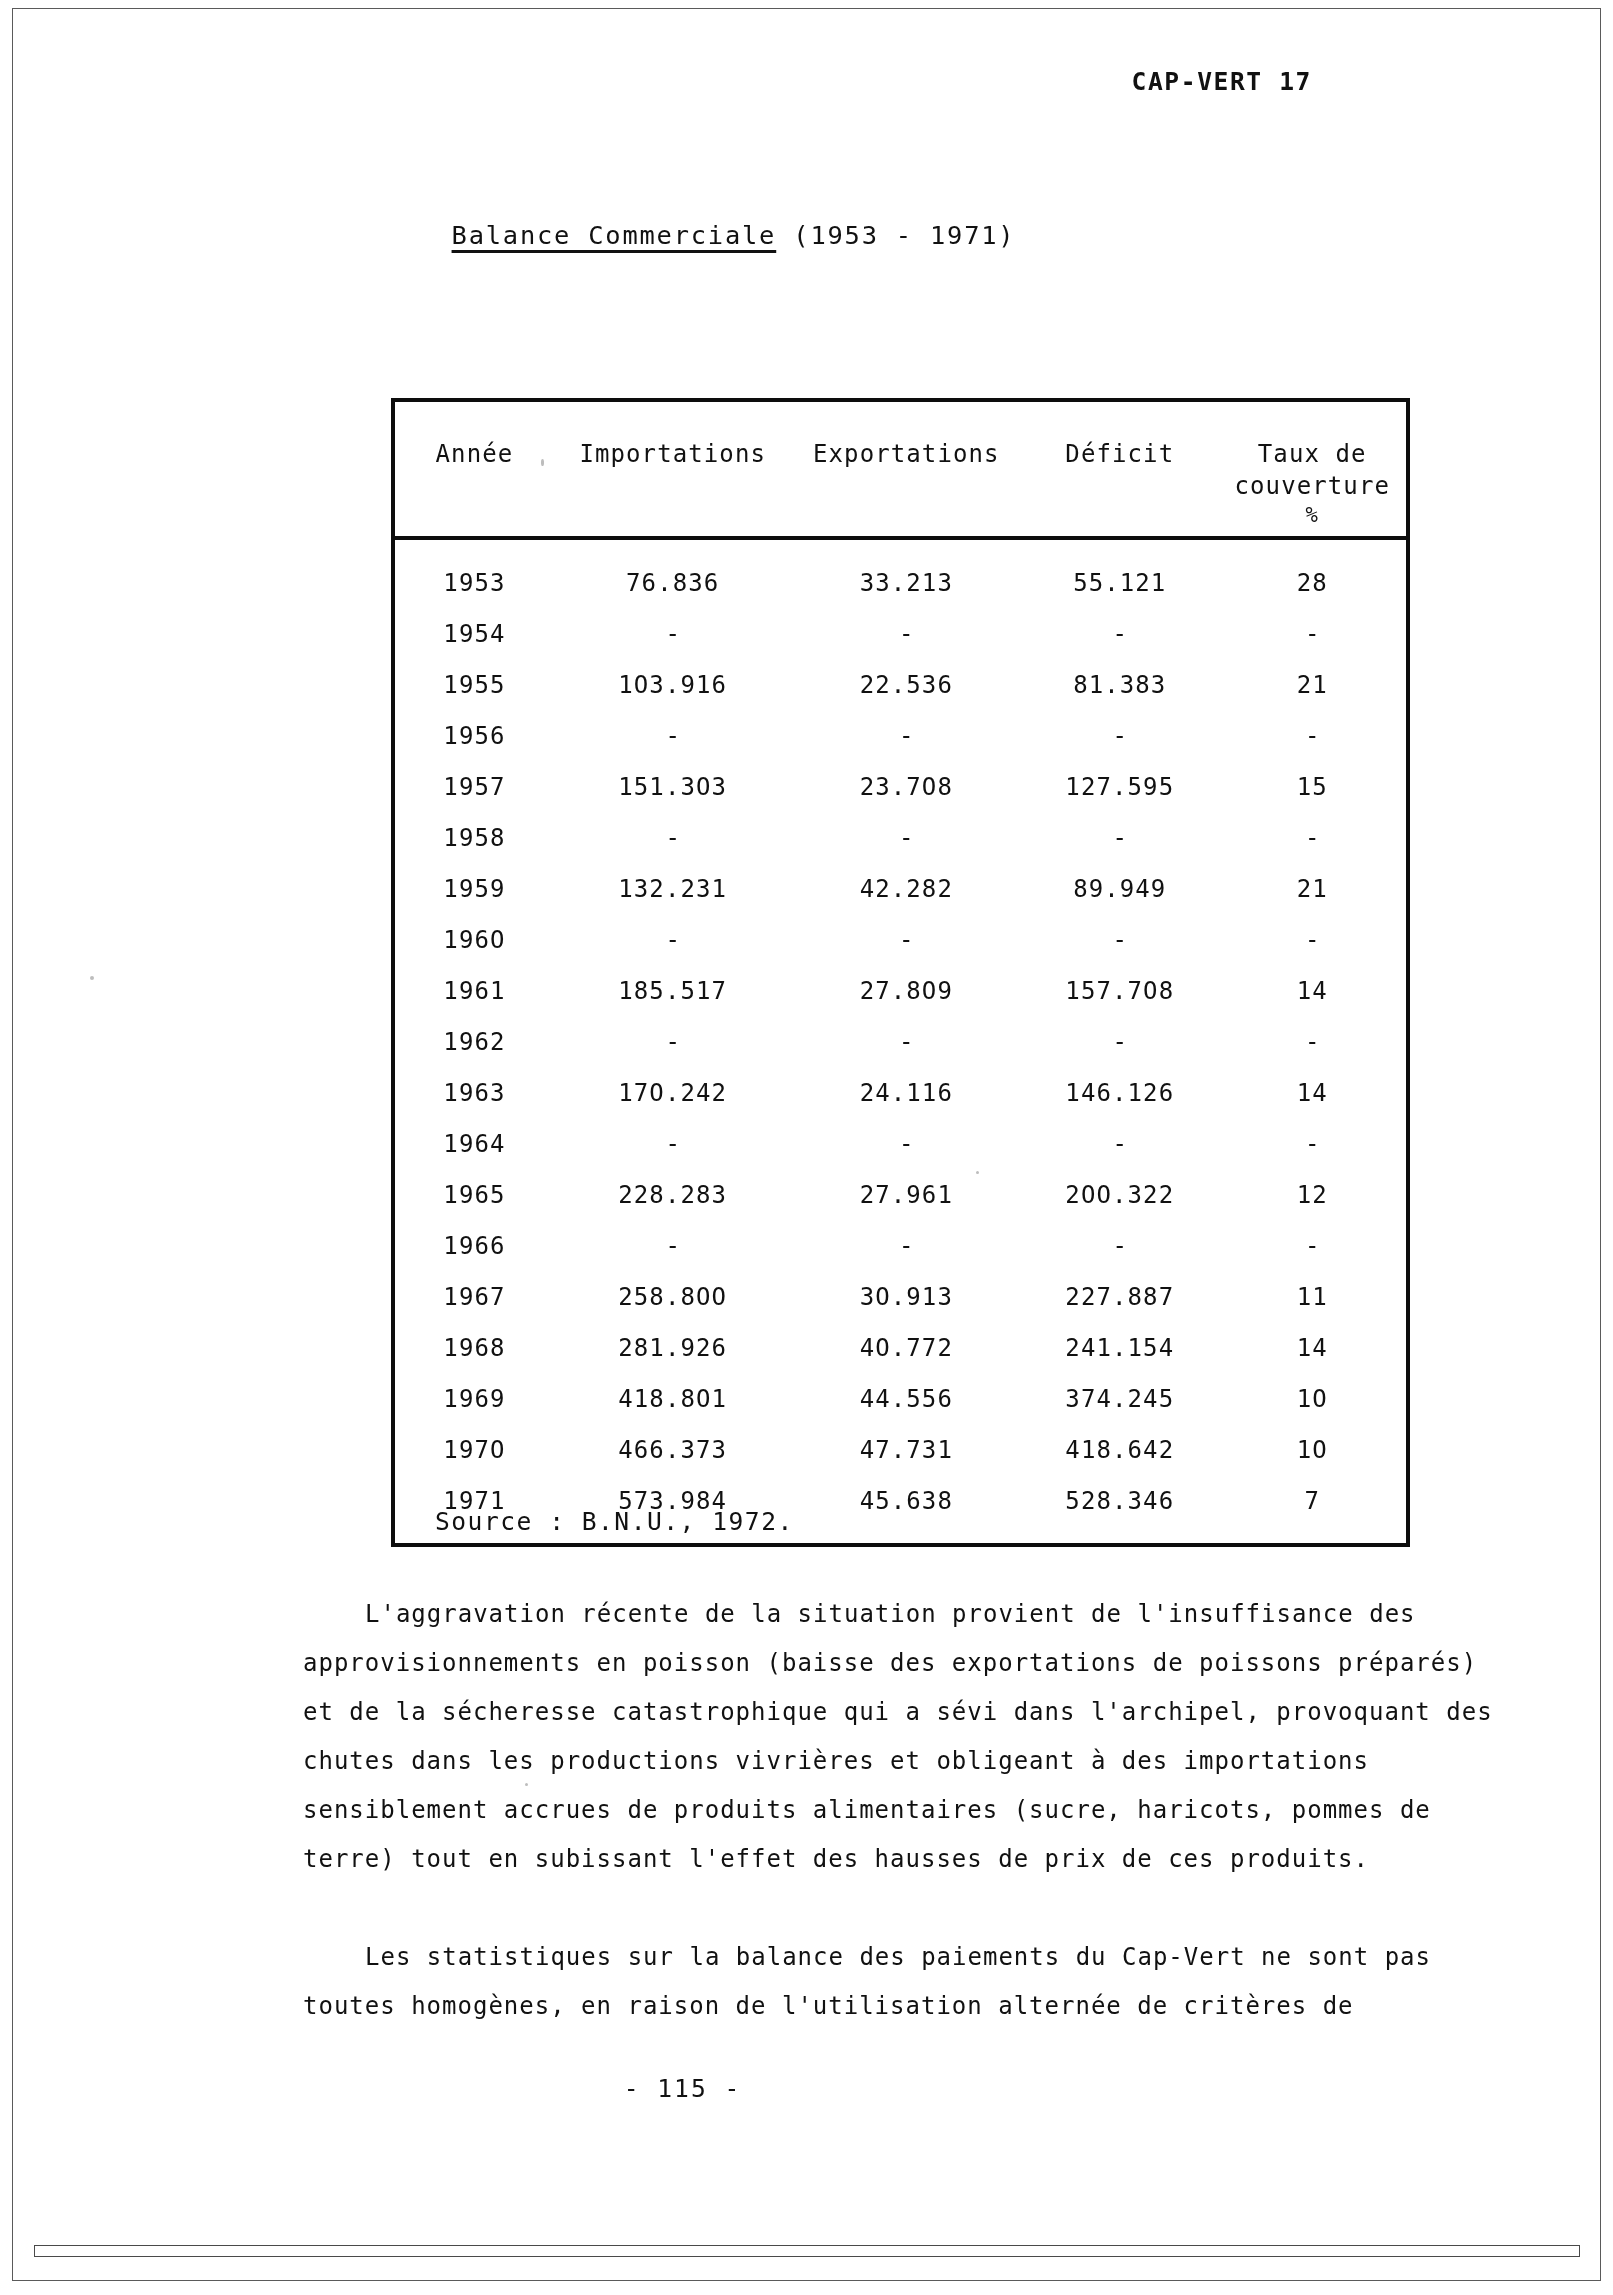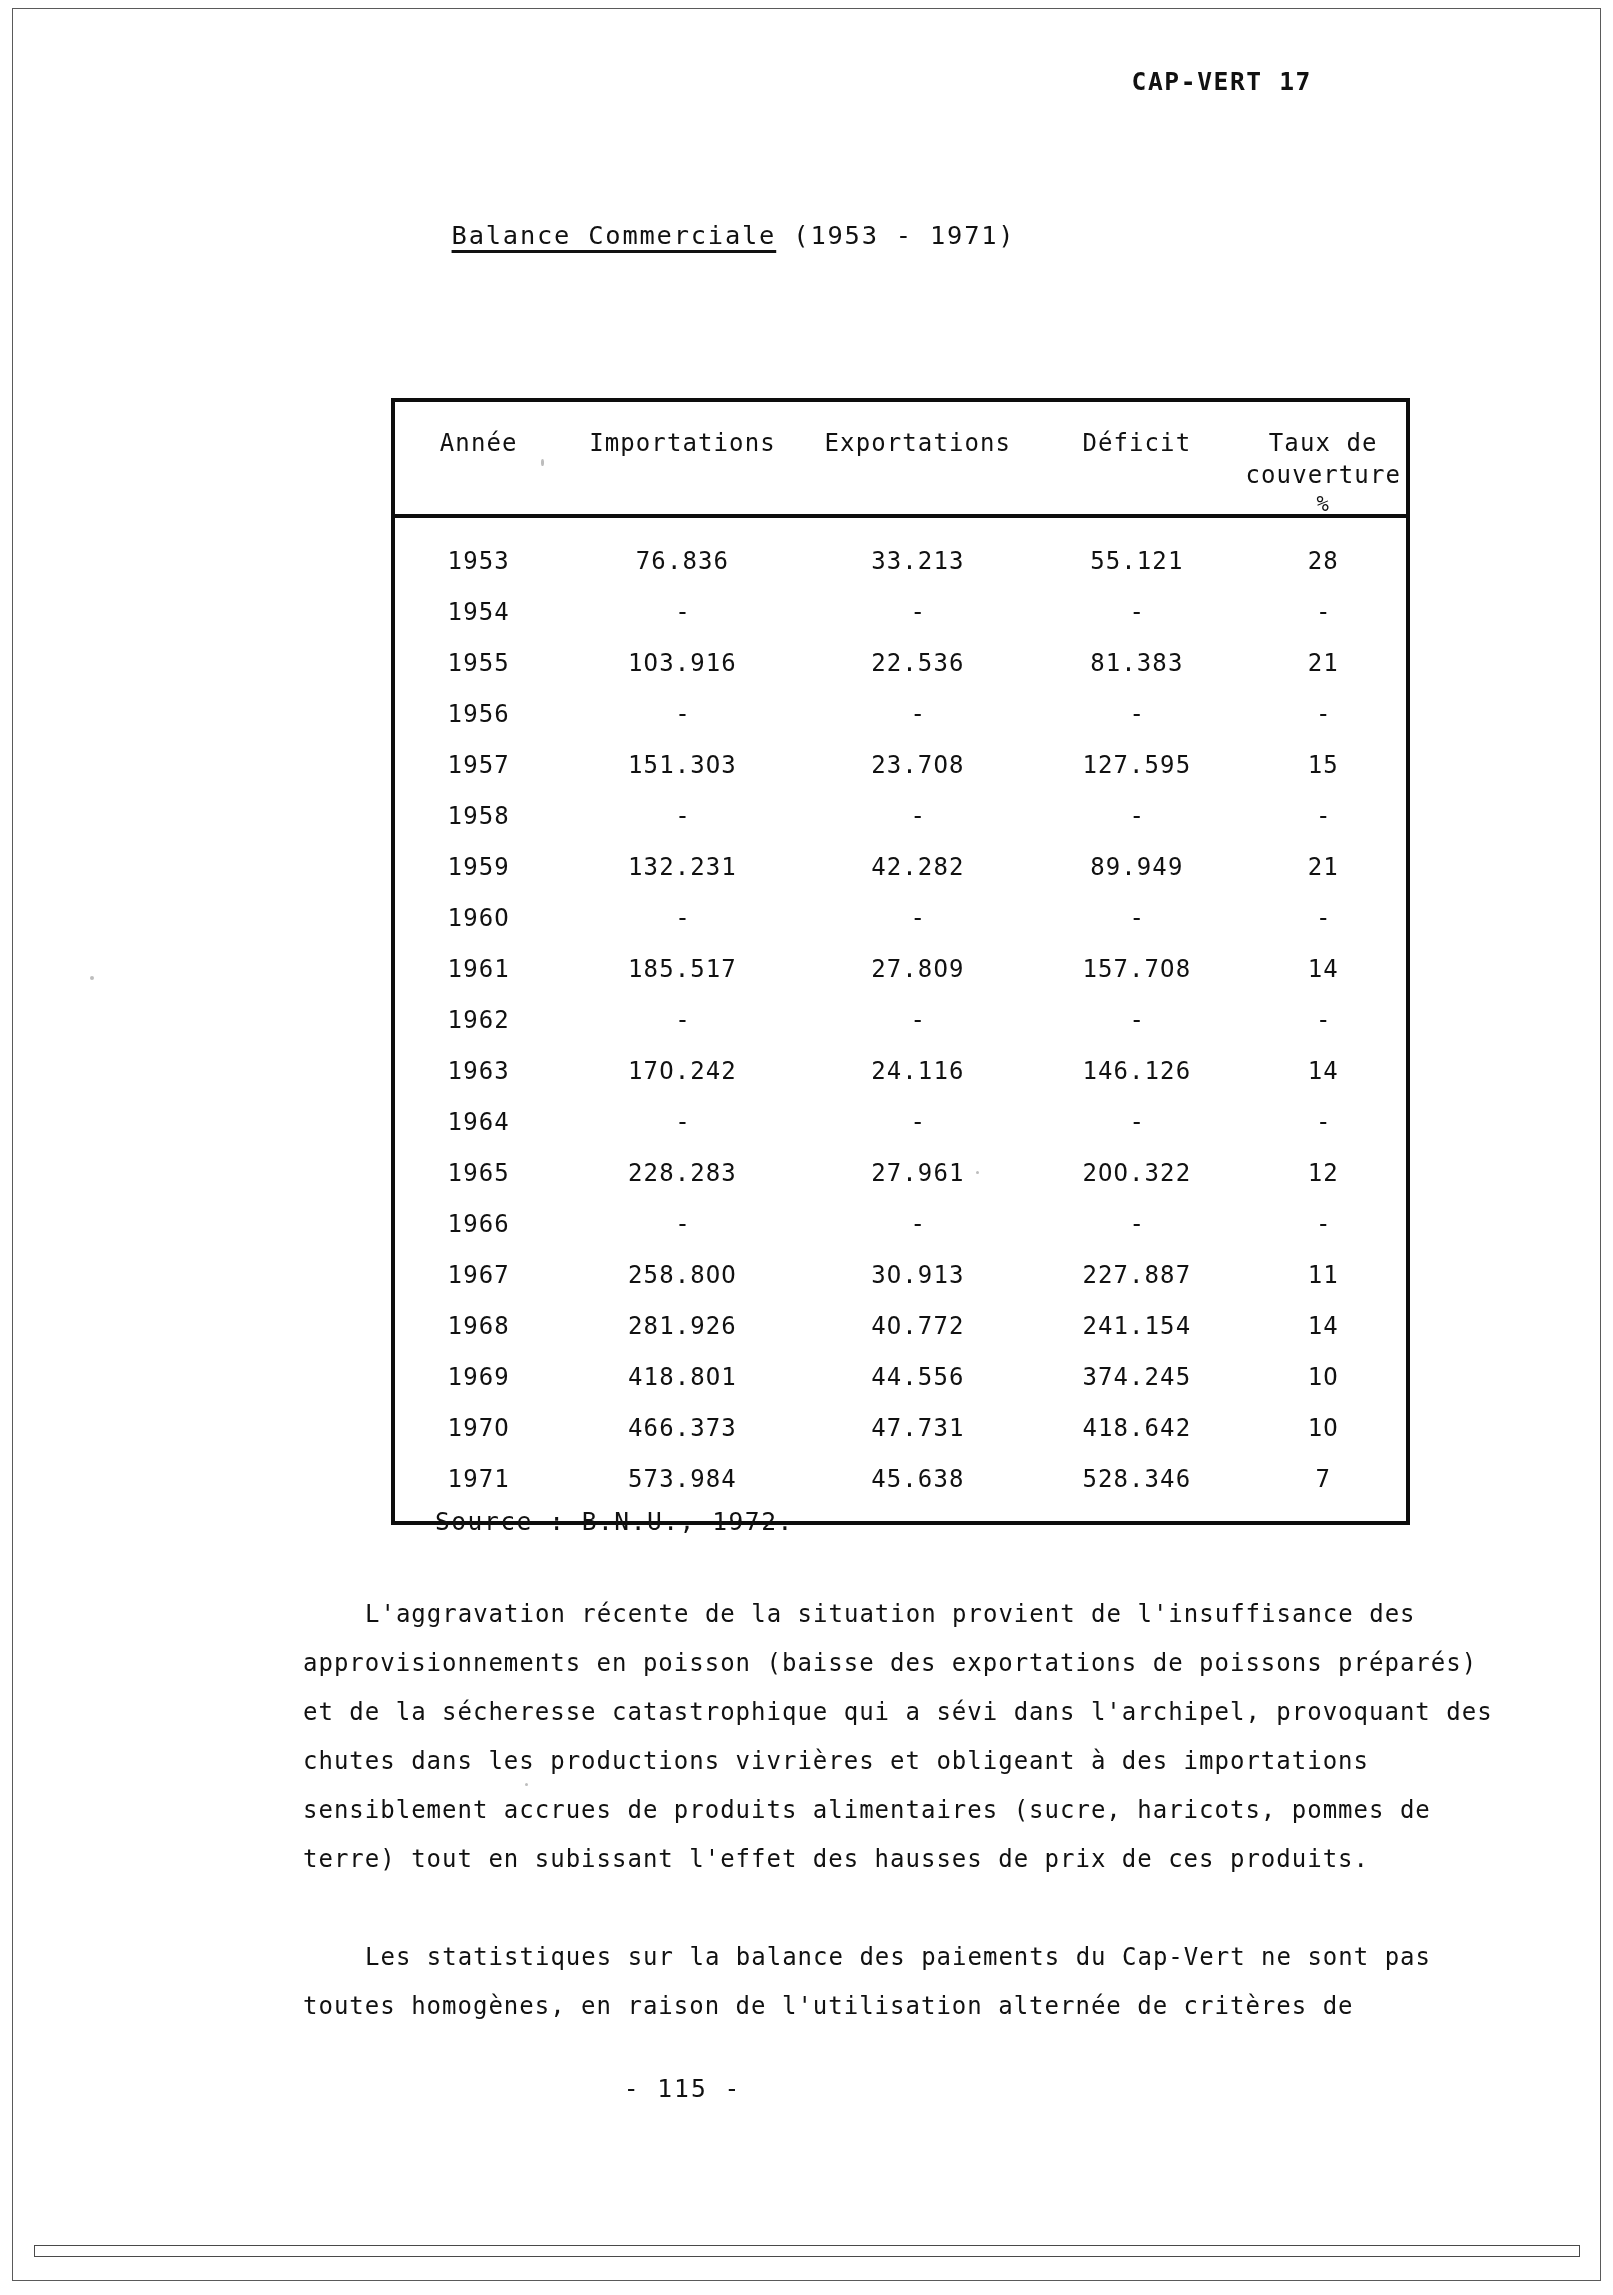--- a/index.html
+++ b/index.html
@@ -98,21 +98,21 @@
     background: #ffffff;
   }
   table.balance {
     width: 100%;
     border-collapse: collapse;
     font-size: 24px;
     letter-spacing: 1.1px;
   }
   table.balance thead th {
     font-weight: 400;
-    padding: 5px;
+    padding: 16px;
     vertical-align: top;
     text-align: center;
     margin-top: 20px;
   }
   thead tr.head-row {
     border-bottom: 4.1px solid #0d0d0d;
   }
   .th-inner {
     height: 102px;
     display: flex;

